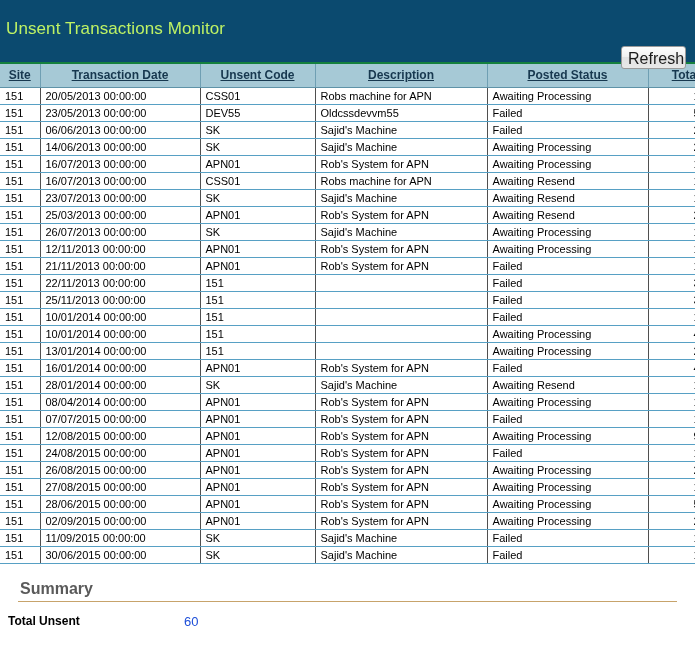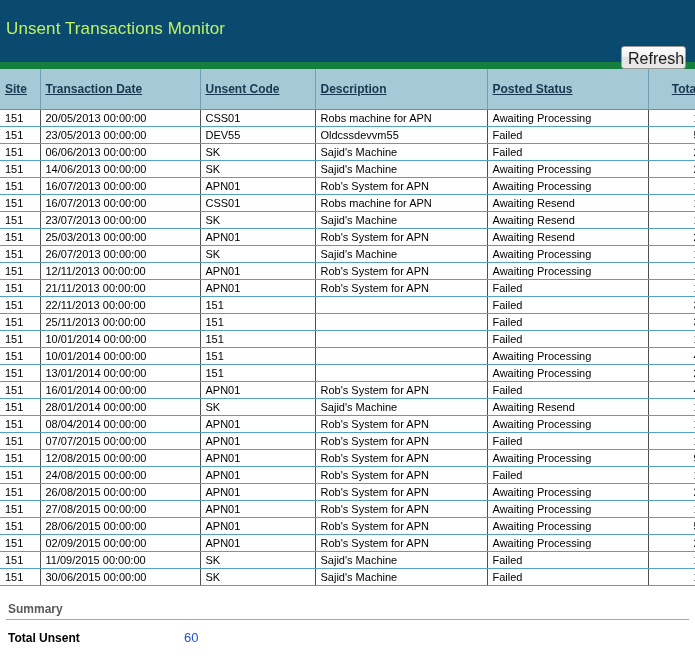--- a/index.html
+++ b/index.html
@@ -67,25 +67,26 @@
   table.grid td {
     padding: 0 5px;
     text-align: left;
     vertical-align: middle;
     white-space: nowrap;
     overflow: hidden;
     box-sizing: border-box;
   }
   table.grid thead th {
     background: #a6c9d6;
-    height: 44px;
+    height: 24px;
     border-right: 1px solid #6f9fb3;
     border-bottom: 1px solid #5f93a8;
-    border-top: 7px solid #15803d;
+    border-top: 2px solid #15803d;
     font-weight: normal;
+    text-align: center;
   }
   table.grid thead th .hdr-link {
     color: #17384f;
     font-weight: bold;
     font-size: 12px;
     text-decoration: underline;
     cursor: pointer;
   }
   table.grid thead th.num .hdr-link { float: right; }
 
@@ -106,23 +107,23 @@
   col.c-desc  { width: 172px; }
   col.c-stat  { width: 161px; }
   col.c-total { width: 57px; }
 
   
   .summary {
     margin-top: 16px;
     padding: 0 6px;
   }
   .summary h2 {
-    margin: 0;
+    margin: 12px;
     padding: 0 0 3px 2px;
-    font-size: 12px;
+    font-size: 16px;
     font-weight: bold;
     color: #5a5a5a;
     border-bottom: 1px solid #c7a36b;
   }
   .summary-row {
     display: flex;
     align-items: center;
     margin-top: 10px;
     padding-left: 2px;
     gap: 21px;

